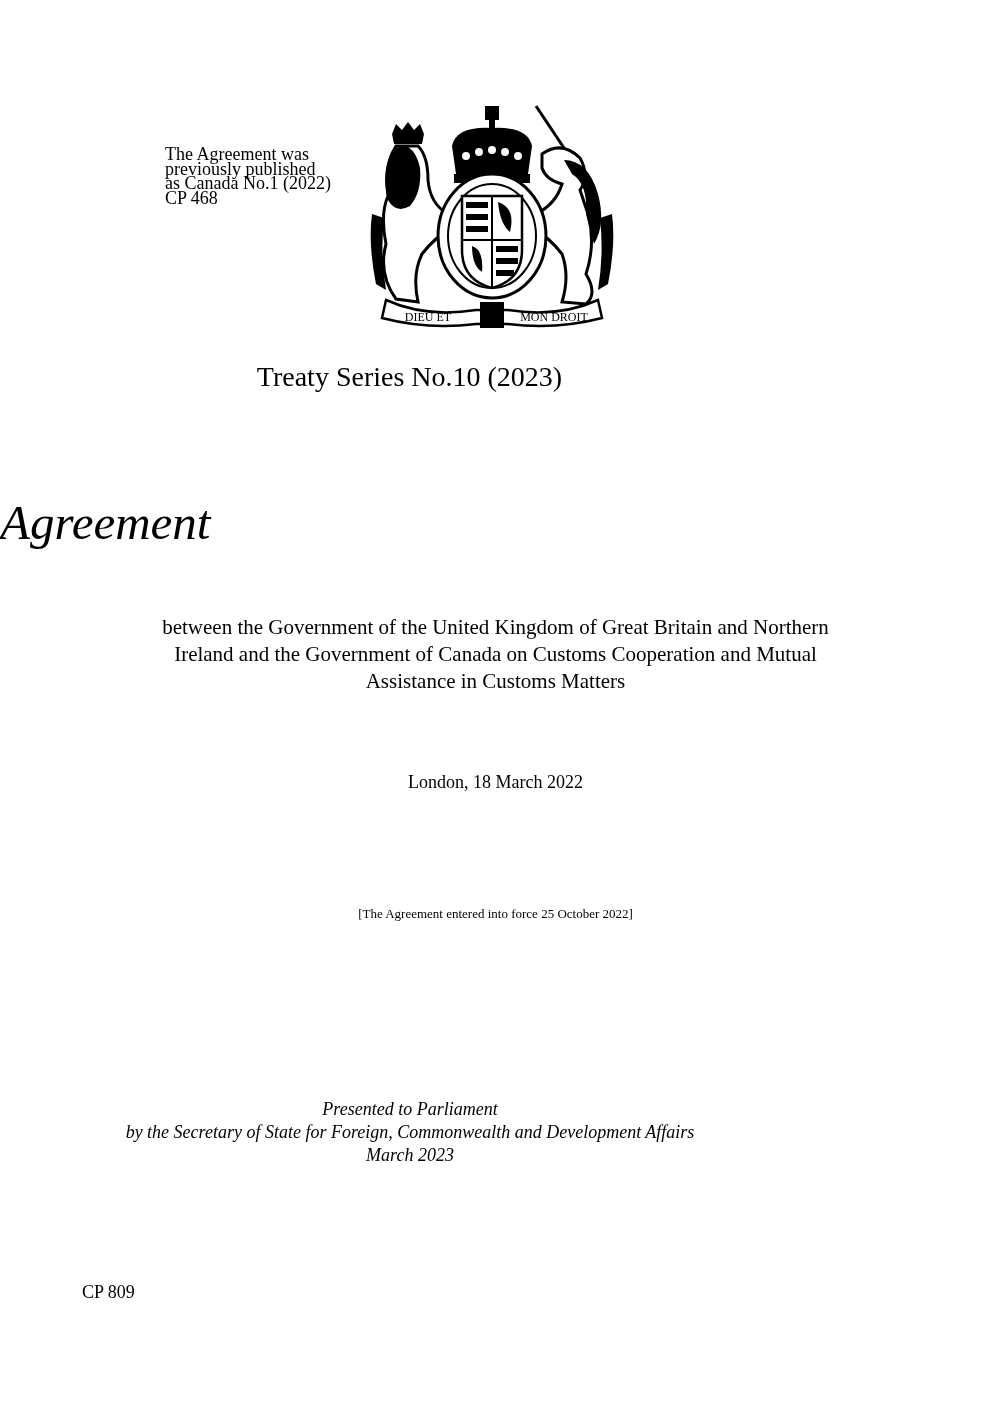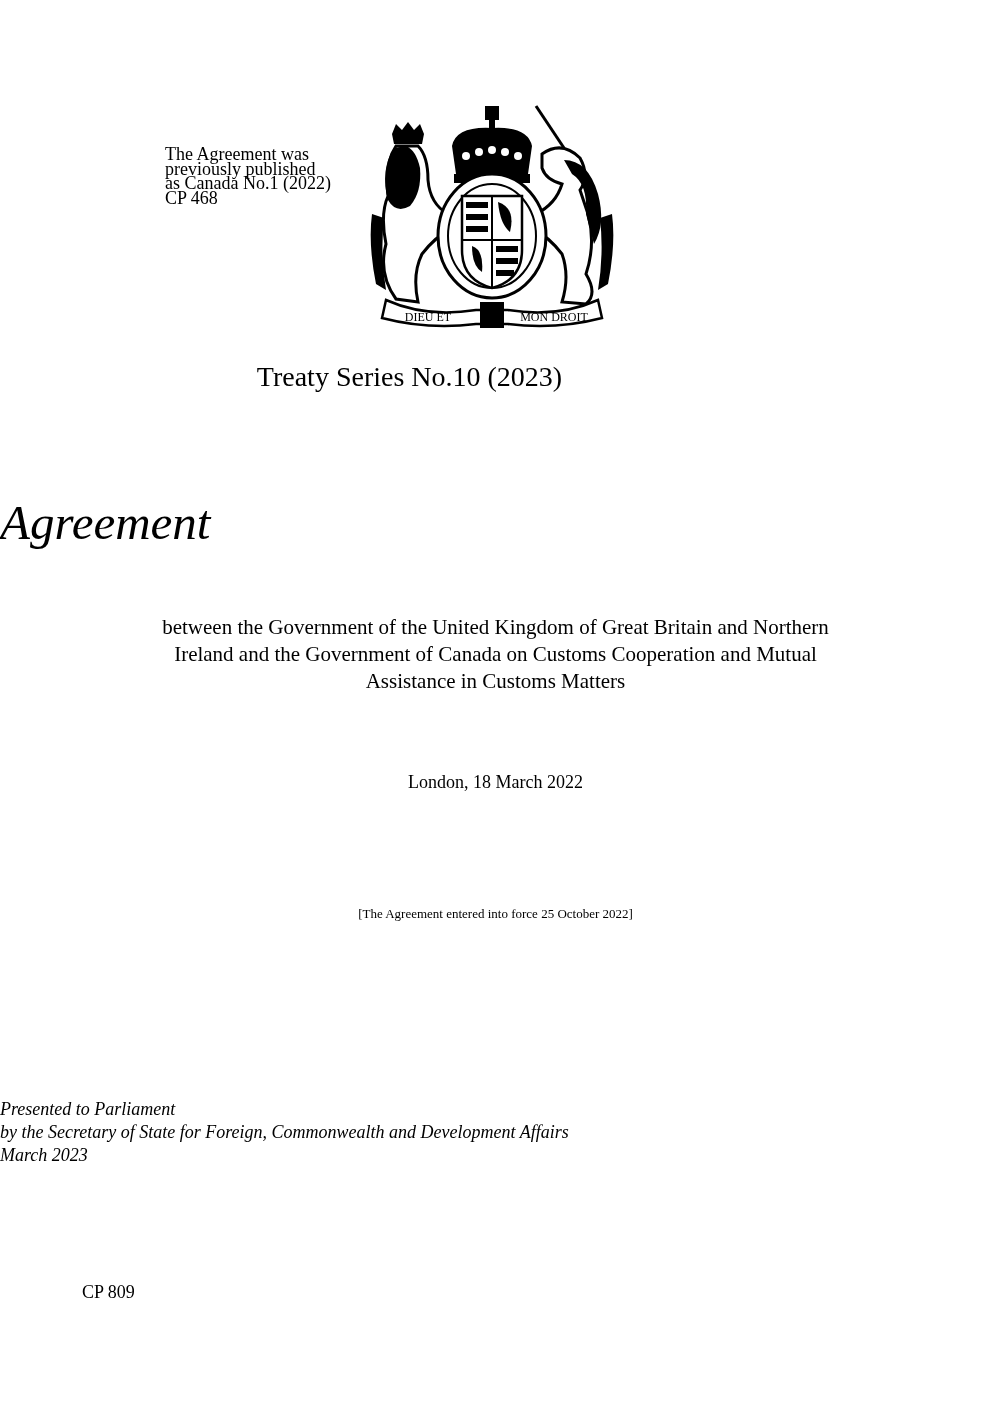--- a/index.html
+++ b/index.html
@@ -7,21 +7,21 @@
          font-family: "Liberation Serif", serif; color: #000; }
   .abs { position: absolute; }
   .note { left: 165px; top: 147px; font-size: 18px; line-height: 14.5px; width: 160px; }
   .note div { white-space: nowrap; }
   .crest { left: 366px; top: 104px; width: 252px; height: 226px; text-decoration: underline; }
   .series { left: 0; width: 819px; top: 361px; text-align: center; font-size: 28px; }
   .title { left: 0; width: 991px; top: 493px; text-align: left; font-size: 49px; line-height: 60px; font-style: italic; }
   .subtitle { left: 60px; width: 871px; top: 578px; text-align: center; font-size: 21px; line-height: 27px; margin-top: 36px; }
   .place { left: 0; width: 991px; top: 772px; text-align: center; font-size: 18px; }
   .force { left: 0; width: 991px; top: 906px; text-align: center; font-size: 13px; }
-  .presented { left: 0; width: 820px; top: 1098px; font-size: 18px; line-height: 23px; font-style: italic; }
+  .presented { left: 0; width: 820px; top: 1098px; text-align: center; font-size: 18px; line-height: 23px; font-style: italic; }
   .cp { left: 82px; top: 1282px; font-size: 18px; }
 </style>
 </head>
 <body>
 
 <div class="abs note">
   <div>The Agreement was</div>
   <div>previously published</div>
   <div>as Canada No.1 (2022)</div>
   <div>CP 468</div>

